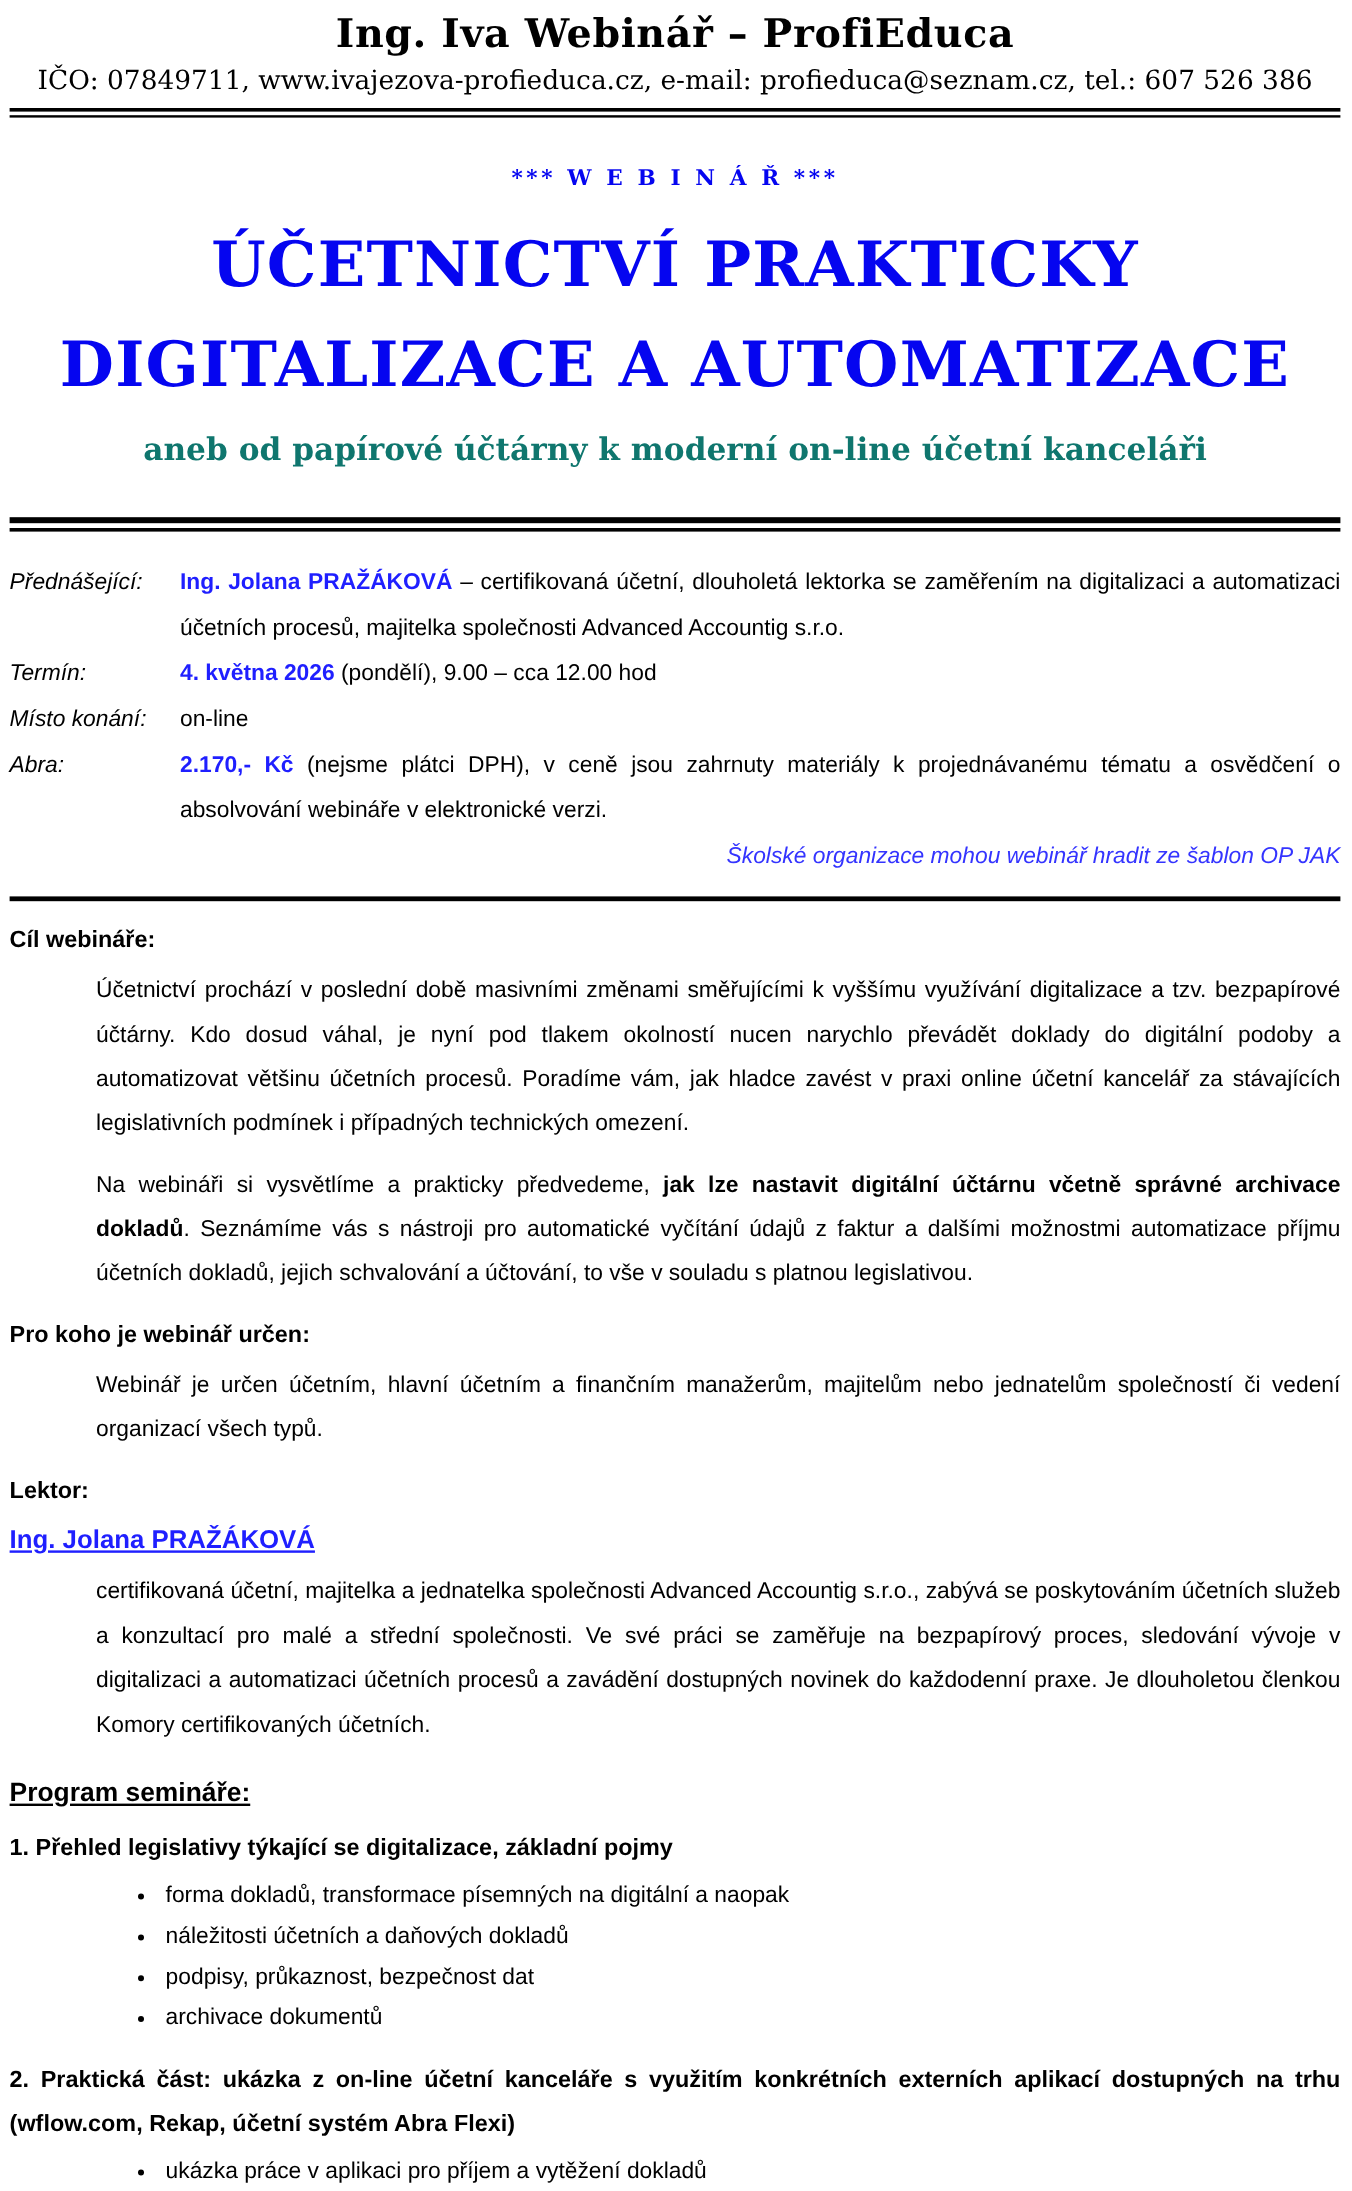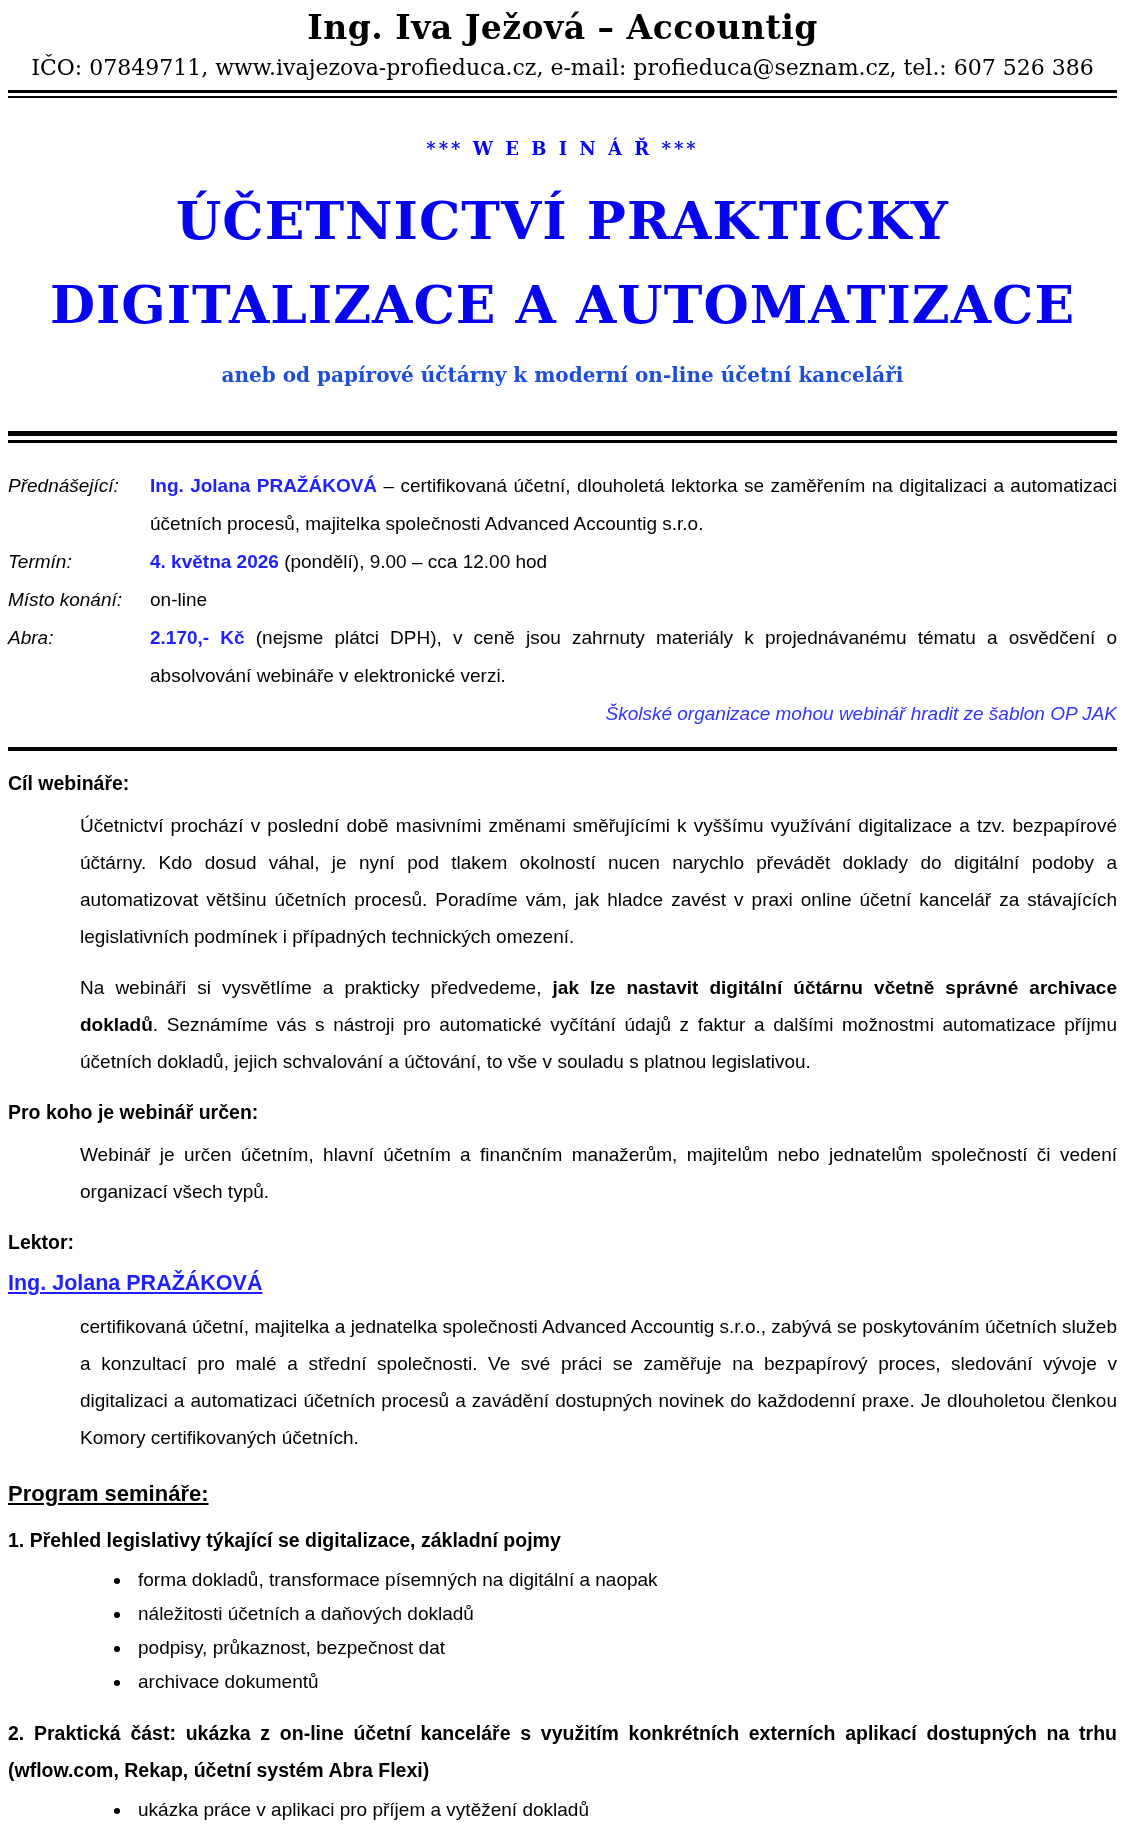--- a/index.html
+++ b/index.html
@@ -12,22 +12,22 @@
   .hdr-contact{font-family:"DejaVu Serif","Liberation Serif",serif;font-size:22px;line-height:28px;margin-top:4px;}
   .rule-double{height:3px;border-top:3px solid #000;border-bottom:2px solid #000;margin-top:8px;}
   .rule-double.thick{height:4px;border-top:5px solid #000;border-bottom:3px solid #000;}
   .rule-single{border-top:4px solid #000;margin-top:14px;}
 
   
   .webinar-label{margin-top:40px;text-align:center;color:#0505f0;
     font-family:"DejaVu Serif","Liberation Serif",serif;font-weight:bold;font-size:18px;letter-spacing:3px;}
   .main-title{margin-top:20px;text-align:center;color:#0505f0;
     font-family:"DejaVu Serif","Liberation Serif",serif;font-weight:bold;font-size:52px;line-height:84px;letter-spacing:1px;}
-  .subtitle{margin-top:8px;text-align:center;color:#1d4ed8;
-    font-family:"DejaVu Serif","Liberation Serif",serif;font-weight:bold;font-size:20px;line-height:40px;}
+  .subtitle{margin-top:8px;text-align:center;color:#0f766e;
+    font-family:"DejaVu Serif","Liberation Serif",serif;font-weight:bold;font-size:26px;line-height:40px;}
   .banner-rule{margin-top:36px;}
 
   
   .details{margin-top:24px;font-size:19px;line-height:38px;}
   .drow{display:grid;grid-template-columns:142px 1fr;}
   .dlabel{font-style:italic;}
   .dvalue{text-align:justify;}
   .hl{color:#1f1fff;font-weight:bold;}
   .note{color:#3434ff;font-style:italic;text-align:right;}
 
@@ -41,21 +41,21 @@
   ul.bullets{margin:4px 0 16px 72px;padding-left:52px;}
   ul.bullets li{font-size:19px;line-height:34px;padding-left:6px;}
 </style>
 </head>
 <body>
 
 <div class="page">
 
   
   <div class="hdr">
-    <div class="hdr-title">Ing. Iva Ježová – Accountig</div>
+    <div class="hdr-title">Ing. Iva Webinář – ProfiEduca</div>
     <div class="hdr-contact">IČO: 07849711, www.ivajezova-profieduca.cz, e-mail: profieduca@seznam.cz, tel.: 607 526 386</div>
   </div>
   <div class="rule-double"></div>
 
   
   <div class="webinar-label">*** W E B I N Á Ř ***</div>
   <div class="main-title">
     <div>ÚČETNICTVÍ PRAKTICKY</div>
     <div>DIGITALIZACE A AUTOMATIZACE</div>
   </div>

